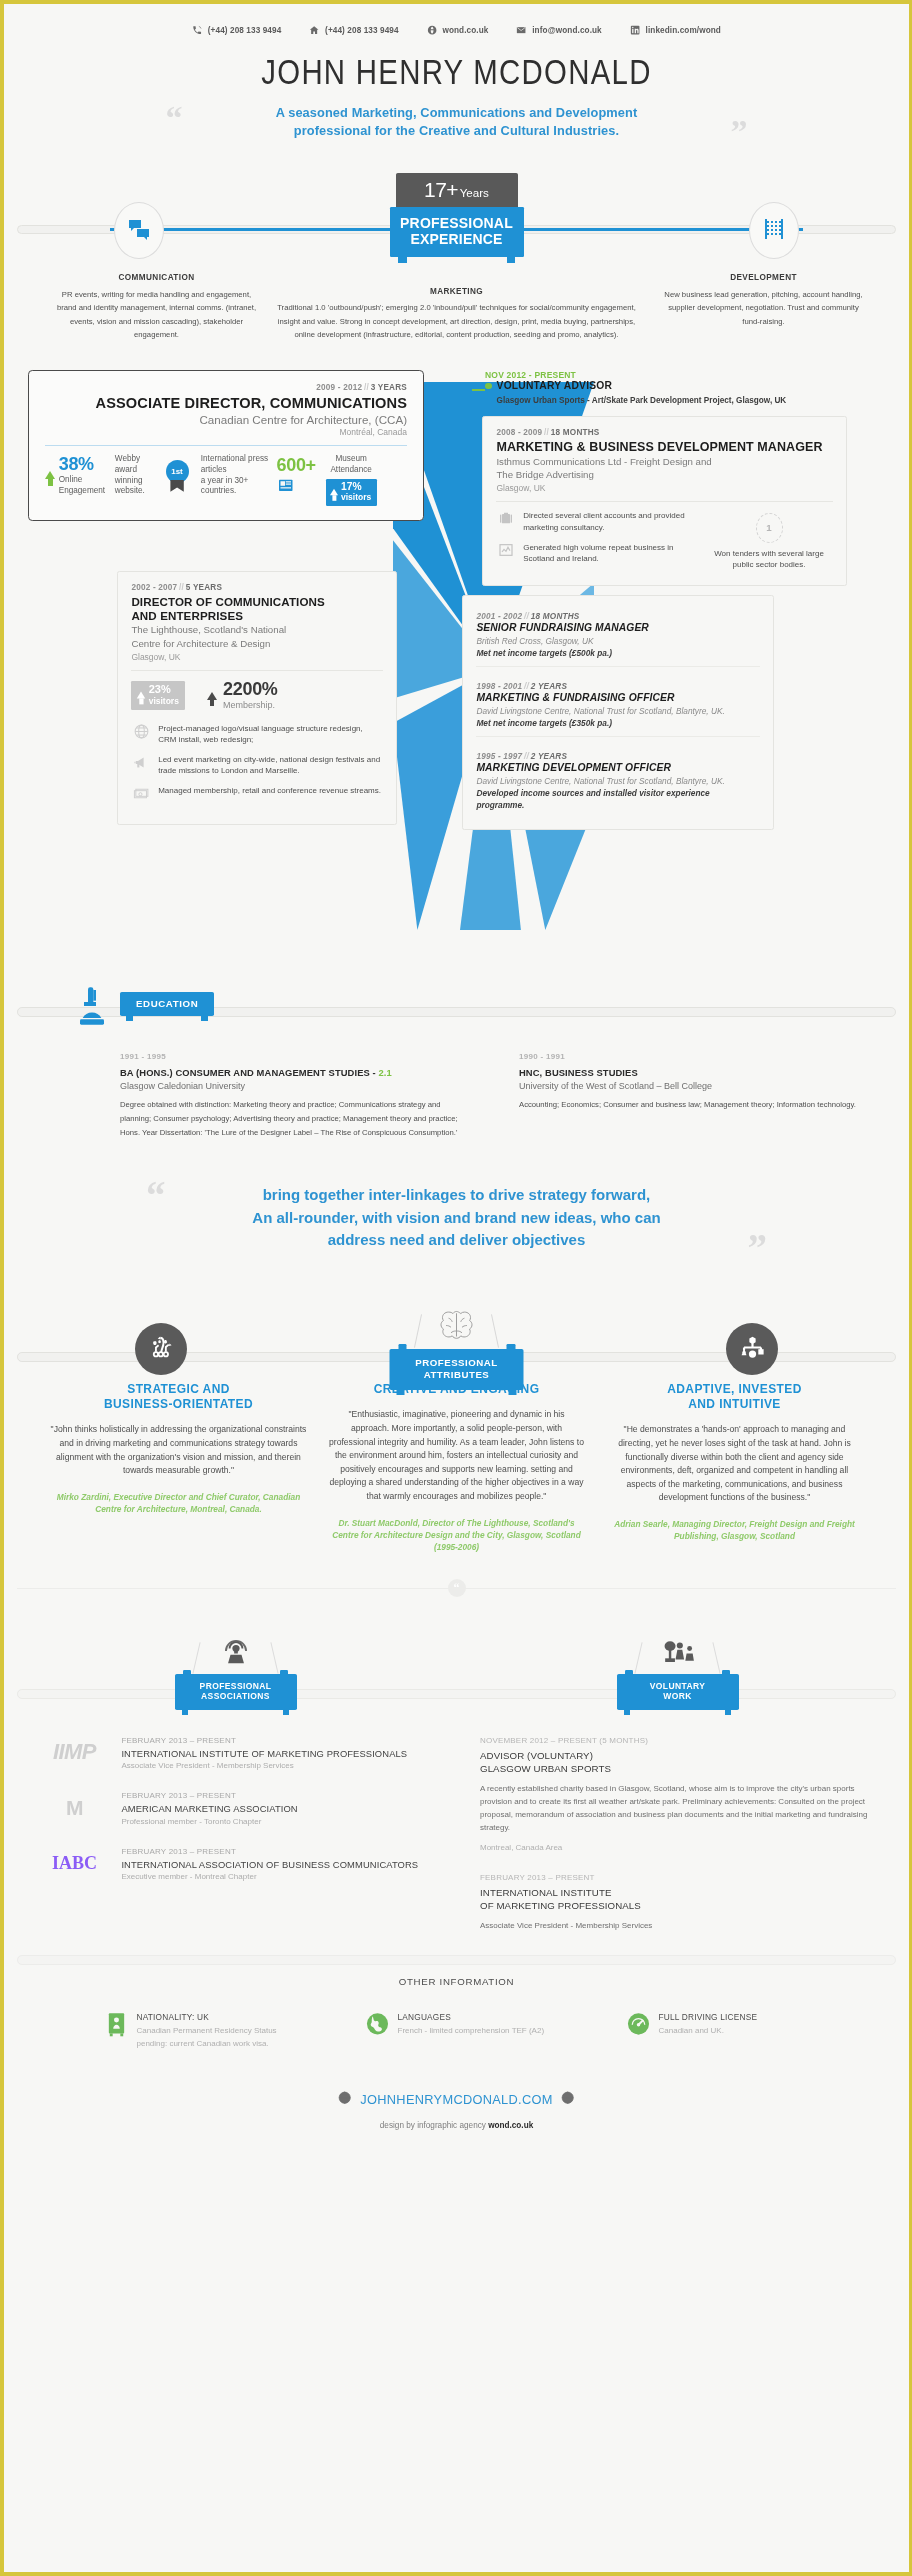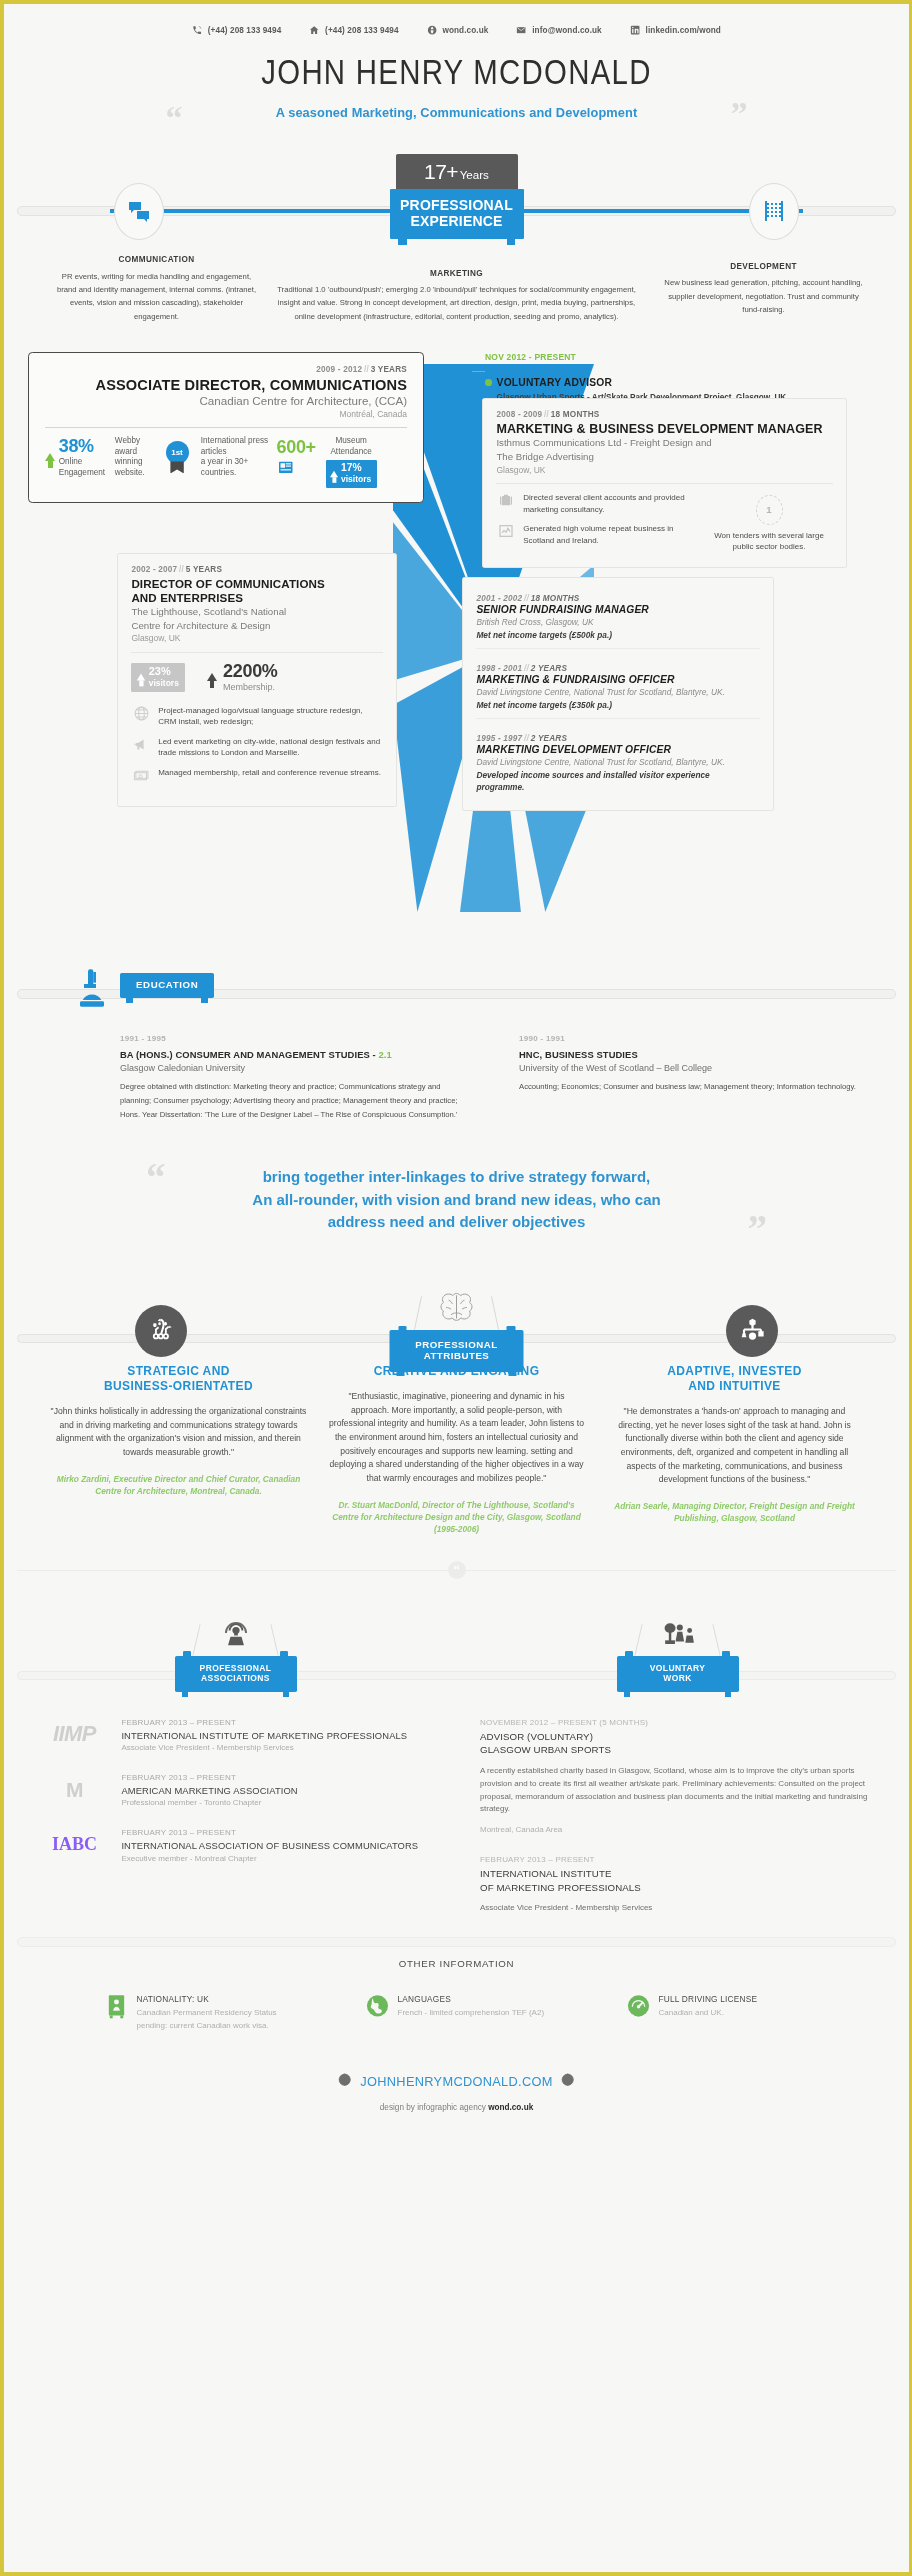--- a/index.html
+++ b/index.html
@@ -88,21 +88,21 @@
   }
   .exp-title::before, .exp-title::after {
     content:""; position:absolute; bottom:-5.5px; width:8.5px; height:5.5px;
     background:#1f91d4;
   }
   .exp-title::before { left: 8.5px; }
   .exp-title::after  { right: 8.5px; }
 
   .band-cols {
     display: flex; margin-top: 9.7px; padding: 0 18px;
-    align-items: center;
+    align-items: flex-start;
   }
   .band-col { text-align: center; }
   .band-col.c1 { width: 201px; margin-left: 34px;}
   .band-col.c2 { width: 365px; margin-left: 17px; padding-top: 13.4px;}
   .band-col.c3 { width: 201px; margin-left: 24px;}
   .band-col h4 { font-size: 8.2px; letter-spacing: 0.4px; color: #3b3b3b;
                  font-weight: bold; margin-bottom: 5.5px; }
   .band-col p  { font-size: 7.7px; line-height: 1.74; color: #4e4e4e; }
 
   
@@ -156,21 +156,21 @@
   .badge-gray-box .vis { font-size:8.5px; font-weight:bold;}
   .rosette { width:25.6px; height:32px; position:relative; }
   .rosette .disc { width:23px;height:23px;border-radius:50%;background:#1f91d4;color:#fff;
                    display:flex;align-items:center;justify-content:center;font-size:8px;font-weight:bold;}
   .rosette .tail { position:absolute; bottom:0; left:4.9px; width:13.4px; height:12px; background:#4a4a4a;
                    clip-path: polygon(0 0, 100% 0, 100% 100%, 50% 66%, 0 100%); }
 
   
   .vol-advisor { position: absolute; left: 481px; top: 0; width: 365px; }
   .vol-date { color: #7dc243; font-size: 8.5px; font-weight: bold; letter-spacing: 0.2px;}
-  .vol-row { display:flex; align-items:center; gap: 4.9px; margin-top: 15px;}
+  .vol-row { display:flex; align-items:center; gap: 4.9px; margin-top: 0;}
   .vol-dot { width: 6.7px; height: 6.7px; border-radius: 50%; background: #7dc243; flex: none;}
   .vol-title { font-size: 10.3px; font-weight: bold; color: #1d1d1d; letter-spacing:0.2px;}
   .vol-sub { font-size: 8.2px; color: #3d3d3d; margin-top: 4.9px; margin-left: 11.6px; font-weight:bold;}
   .vol-connect { position:absolute; left:-13.4px; top:19px; width: 13.4px; height: 1.2px; background:#7dc243;}
 
   
   .card-bizdev { left: 478px; top: 46px; width: 365px; padding: 11px 13.4px 12px 13.4px; }
   .bullets { display: flex; gap: 12px; }
   .bullet-col { flex: 1.55; }
   .bullet { display:flex; gap:7.3px; align-items:flex-start; margin-bottom: 8.5px;}
@@ -373,20 +373,21 @@
       </span>
       <span class="txt">linkedin.com/wond</span>
     </div>
   </div>
 
   <div class="name">JOHN HENRY MCDONALD</div>
   <div class="tagline-wrap">
     <span class="qmark l">“</span>
     <div class="tagline">
       <div>A seasoned Marketing, Communications and Development</div>
+      <div>professional for the Creative and Cultural Industries.</div>
     </div>
     <span class="qmark r">”</span>
   </div>
 
   <div class="band">
     <div class="rail"></div>
     <div class="rail-blue"></div>
 
     <div class="circle-node left">
       <span>

